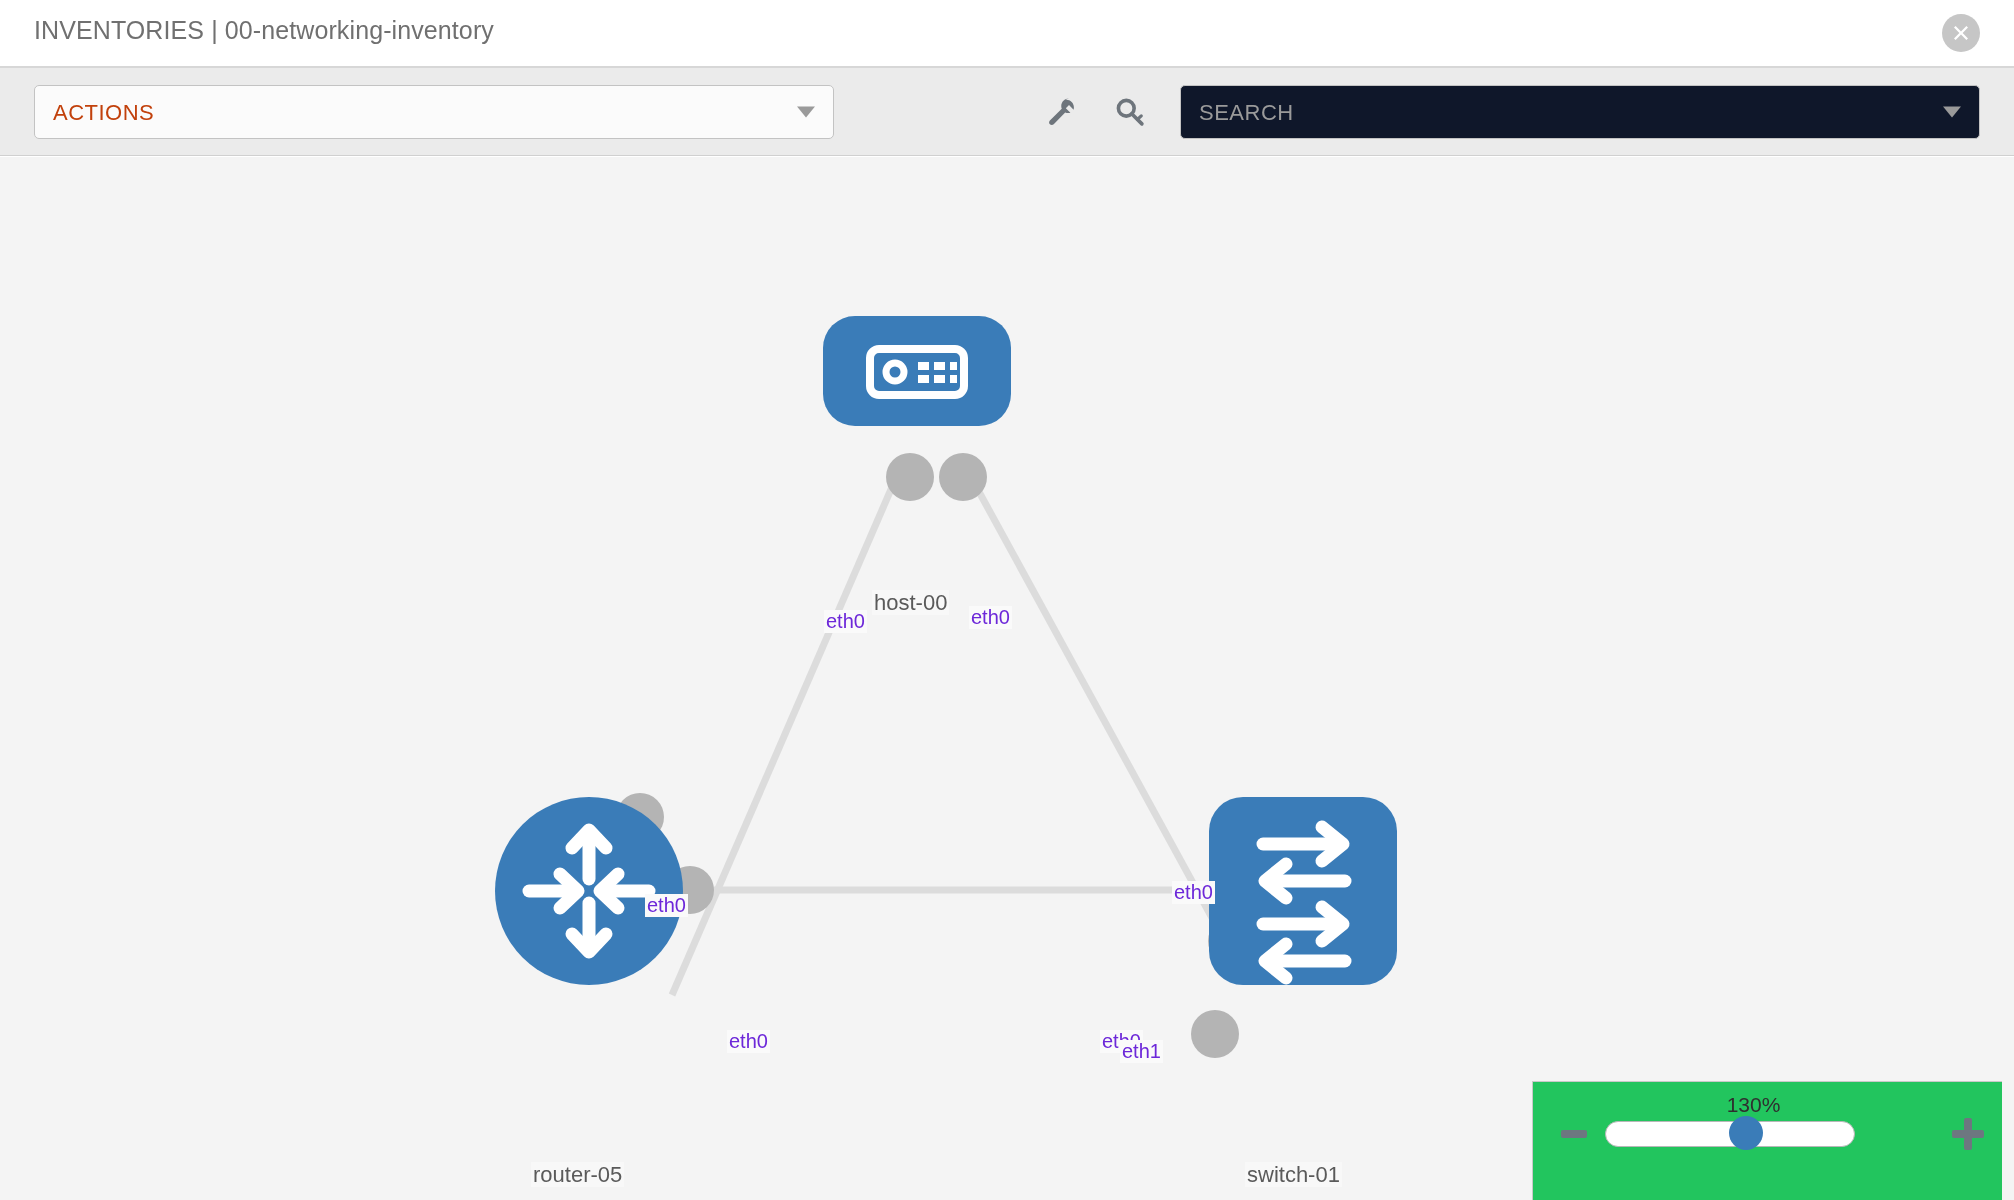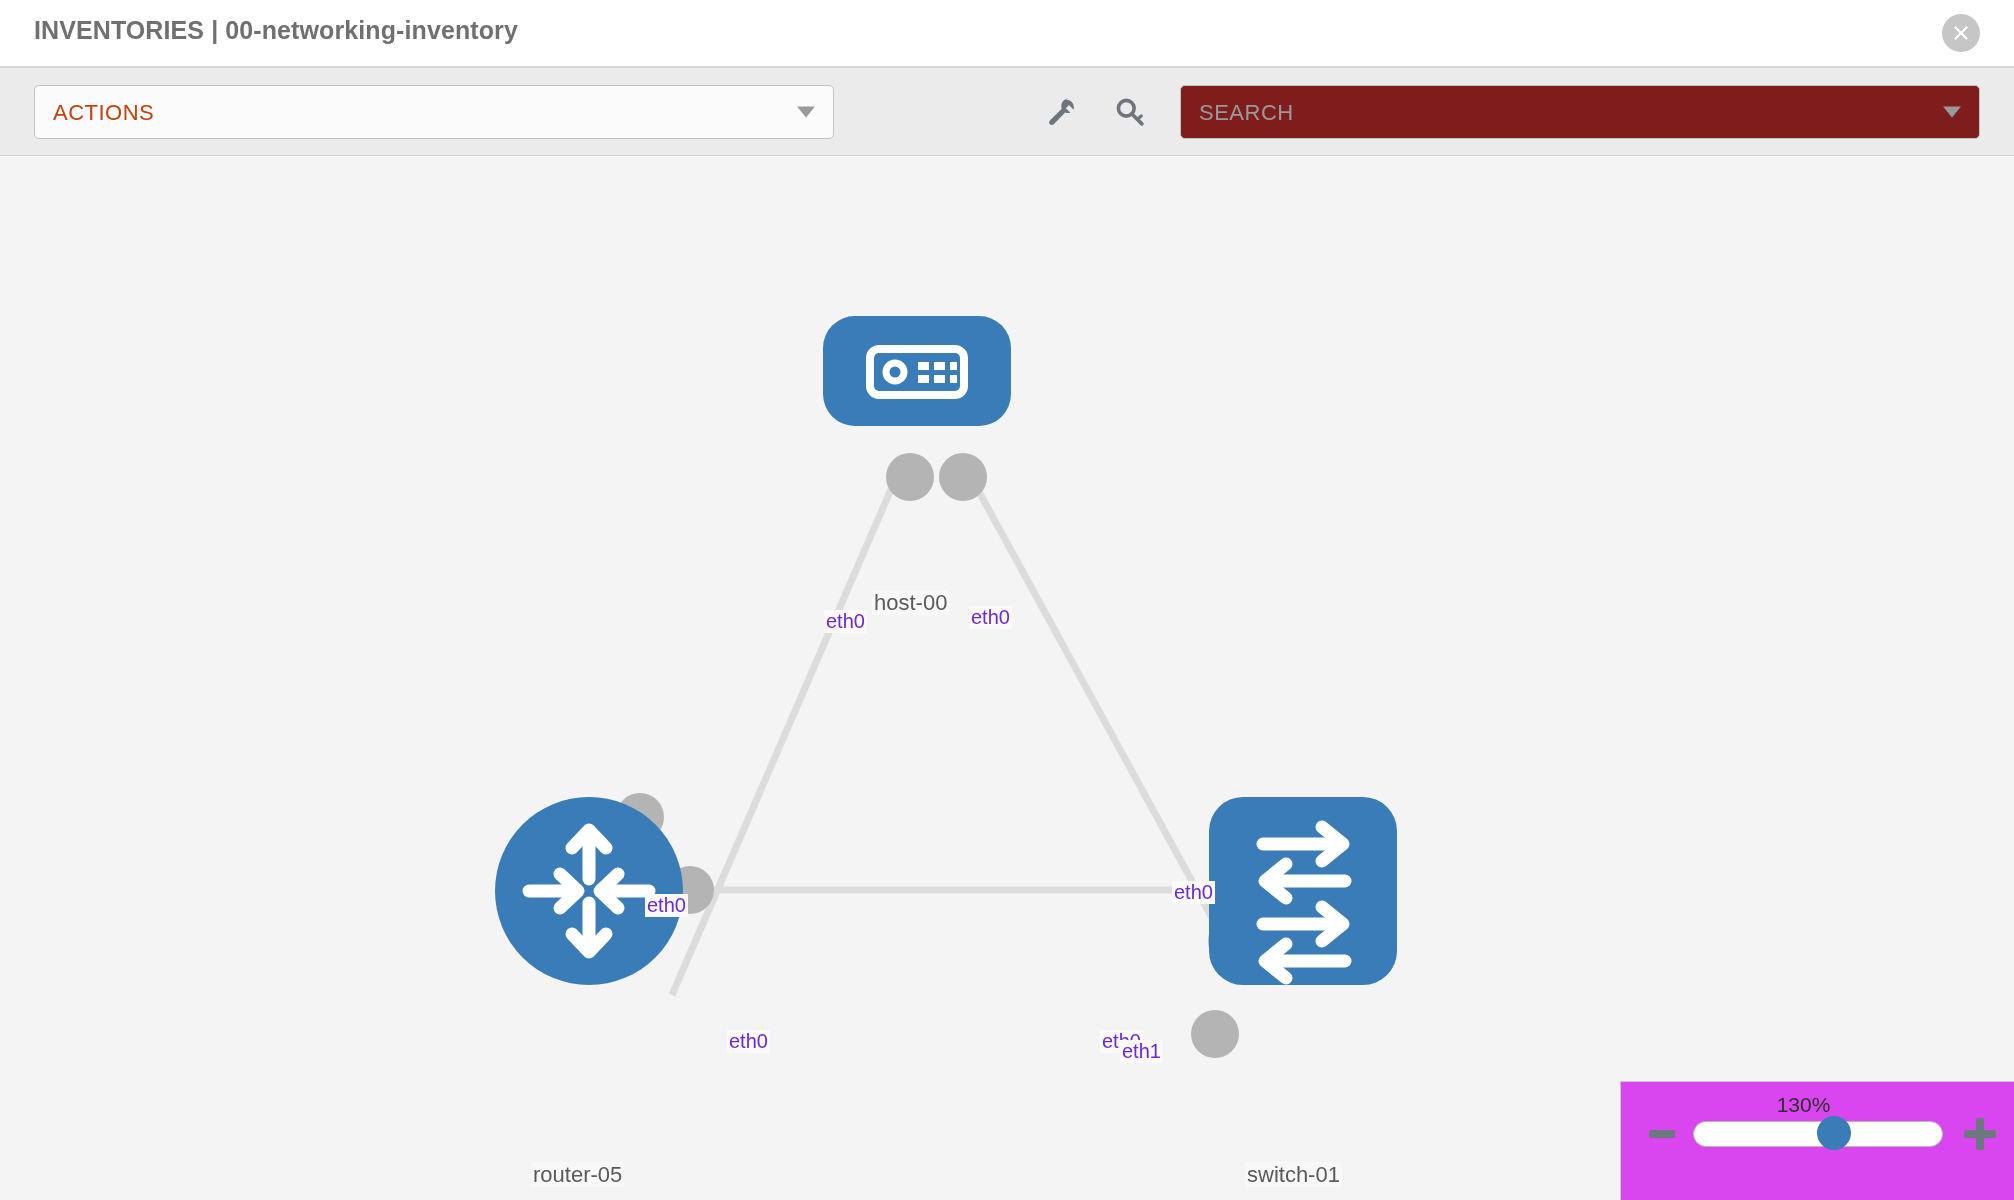--- a/index.html
+++ b/index.html
@@ -23,21 +23,21 @@
     position: absolute;
     left: 0; top: 0;
     width: 2014px; height: 68px;
     background: #ffffff;
     border-bottom: 2px solid #d7d7d7;
   }
   .header-title {
     position: absolute;
     left: 34px; top: 16px;
     font-size: 25px;
-    font-weight: bold;
+    font-weight: normal;
     color: #707070;
     letter-spacing: 0.1px;
     white-space: nowrap;
   }
   .close-btn {
     position: absolute;
     right: 34px; top: 14px;
     width: 38px; height: 38px;
     border-radius: 50%;
     background: #c6c6c6;
@@ -89,21 +89,21 @@
     justify-content: center;
     cursor: pointer;
   }
   #wrench-btn { left: 1040px; }
   #key-btn    { left: 1108px; }
 
   .search-box {
     position: absolute;
     left: 1180px; top: 17px;
     width: 800px; height: 54px;
-    background: #7f1d1d;
+    background: #0f172a;
     border: 1px solid #c3c3c3;
     border-radius: 5px;
   }
   .search-label {
     position: absolute;
     left: 18px; top: 14px;
     font-size: 22px;
     color: #9a9a9a;
     letter-spacing: 0.5px;
   }
@@ -138,23 +138,23 @@
     color: #6d28d9;
     font-size: 20px;
     white-space: nowrap;
     padding: 0 2px;
     line-height: 1.15;
   }
 
   
   .zoom-panel {
     position: absolute;
-    left: 1620px; top: 1081px;
-    width: 394px; height: 119px;
-    background: #d946ef;
+    left: 1532px; top: 1081px;
+    width: 470px; height: 119px;
+    background: #22c55e;
     border: 1px solid #c9c9c9;
     border-right: none;
     border-bottom: none;
   }
   .zoom-pct {
     position: absolute;
     top: 11px;
     left: 0; right: 0;
     text-align: center;
     font-size: 21px;

